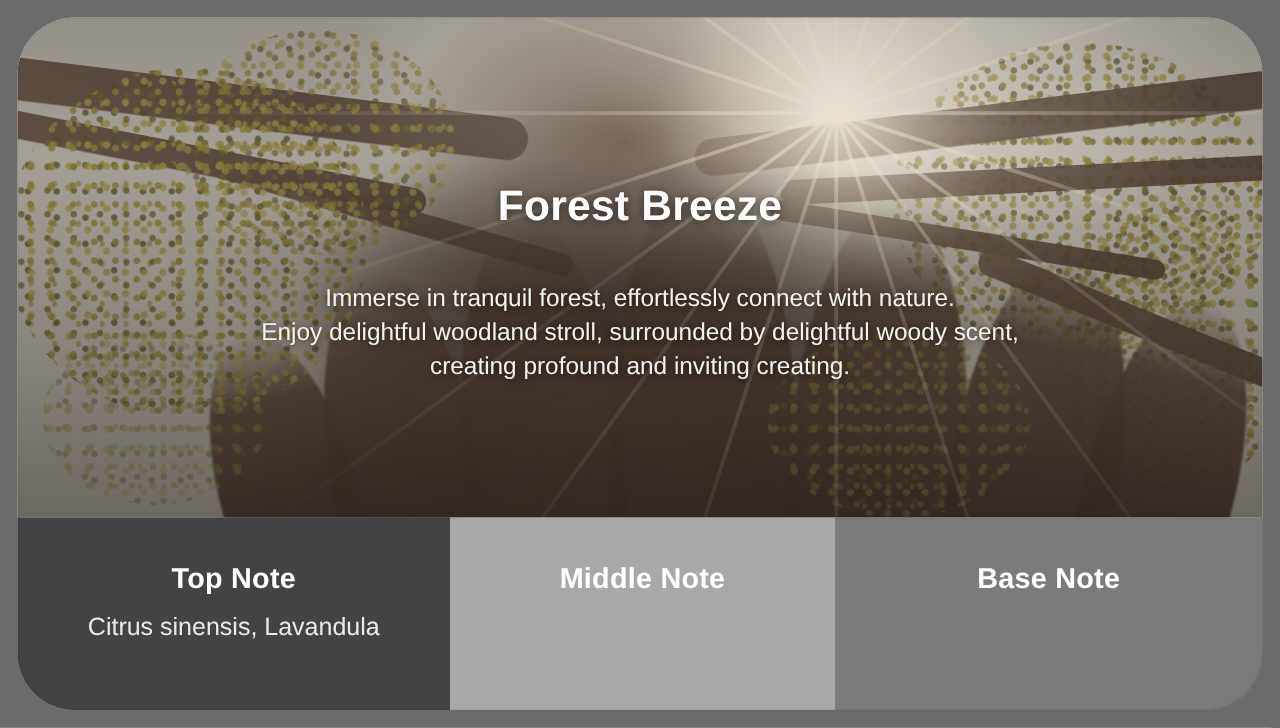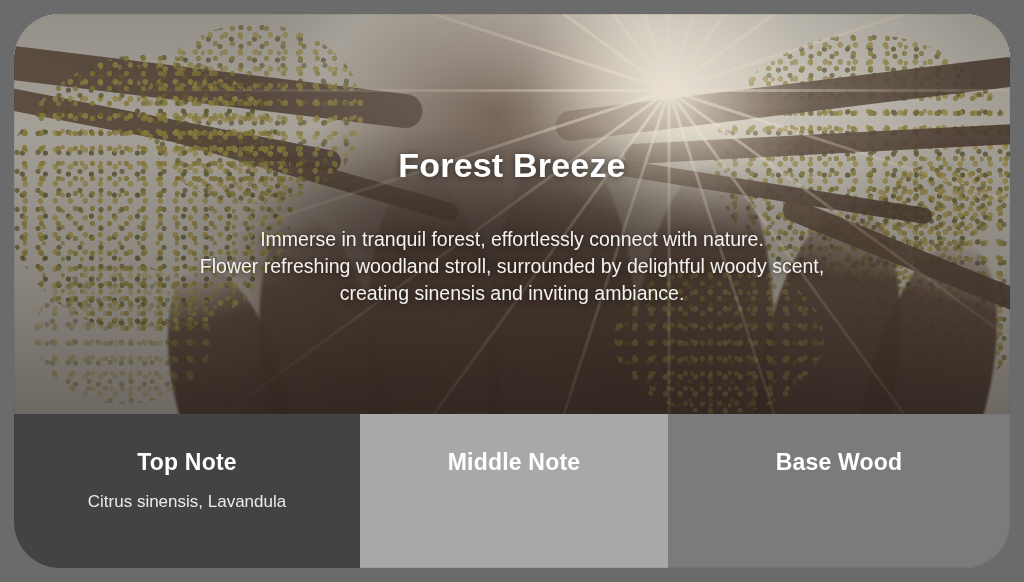--- a/index.html
+++ b/index.html
@@ -218,21 +218,21 @@
   .note-base   { width: 342px; background: #7b7b7b; }
 
   .note-title {
     font-size: 23px;
     font-weight: bold;
     line-height: 28px;
     margin: 0 0 14px 0;
     letter-spacing: 0.2px;
   }
   .note-items {
-    font-size: 17px;
+    font-size: 20px;
     font-weight: 400;
     line-height: 24px;
     color: #eceae8;
     padding: 0 18px;
   }
   .note-middle .note-items { color: #f4f3f2; }
 
   
   .card::after {
     content: "";
@@ -306,35 +306,35 @@
 
       <div class="hero-haze"></div>
       <div class="text-scrim"></div>
     </div>
 
     <div class="hero-text">
       <div class="hero-title">Forest Breeze</div>
 
       <div class="hero-desc">
         <span class="line">Immerse in tranquil forest, effortlessly connect with nature.</span>
-        <span class="line">Flower refreshing woodland stroll, surrounded by delightful woody scent,</span>
-        <span class="line">creating sinensis and inviting ambiance.</span>
+        <span class="line">Enjoy delightful woodland stroll, surrounded by delightful woody scent,</span>
+        <span class="line">creating profound and inviting creating.</span>
       </div>
     </div>
 
     <div class="notes">
 
       <div class="note note-top">
         <div class="note-title">Top Note</div>
         <div class="note-items">Citrus sinensis, Lavandula</div>
       </div>
 
       <div class="note note-middle">
         <div class="note-title">Middle Note</div>
       </div>
 
       <div class="note note-base">
-        <div class="note-title">Base Wood</div>
+        <div class="note-title">Base Note</div>
       </div>
 
     </div>
   </div>
 </div>
 
 </body></html>

